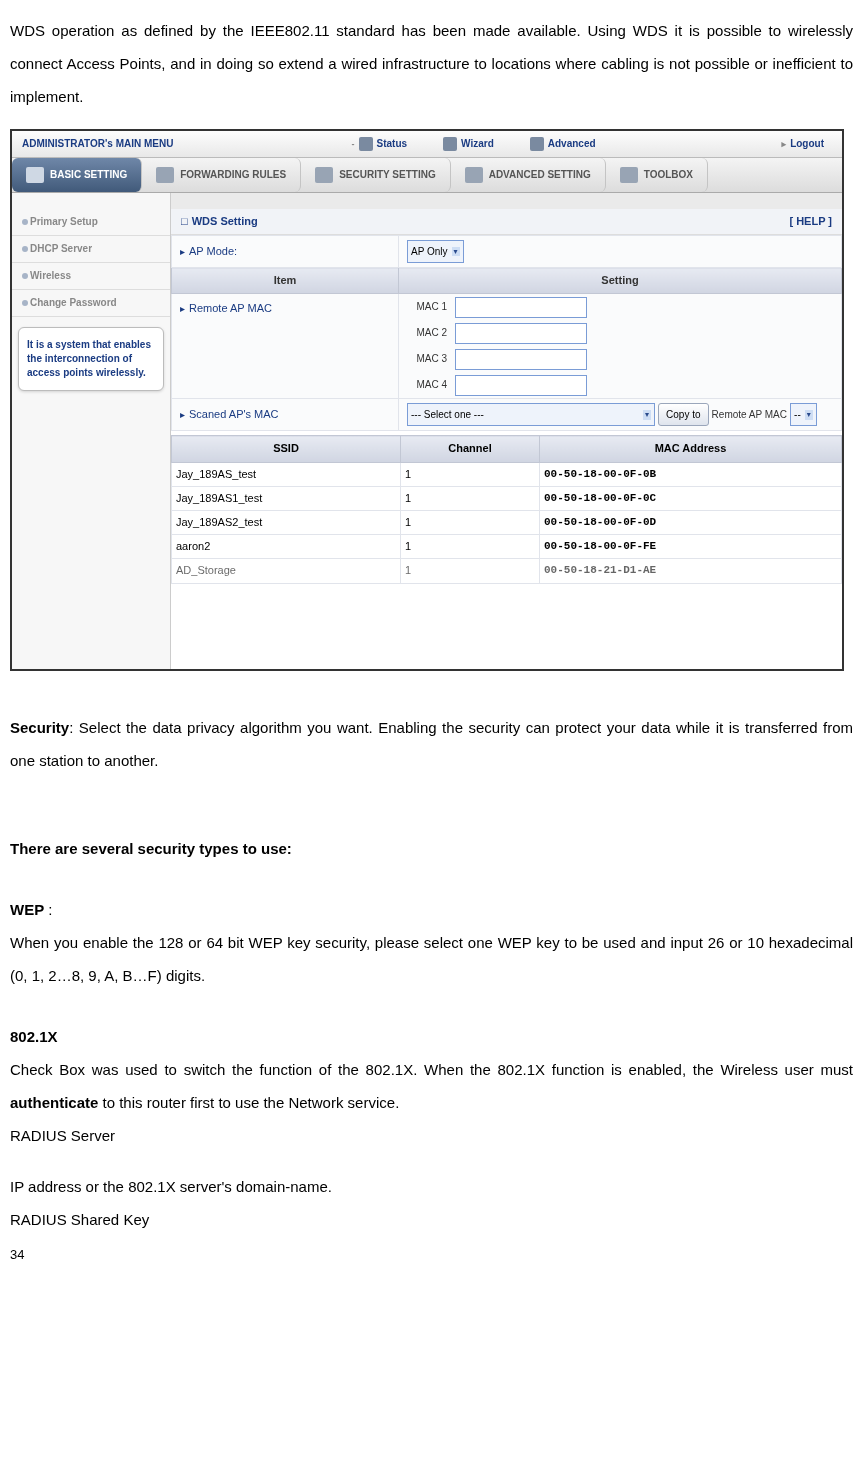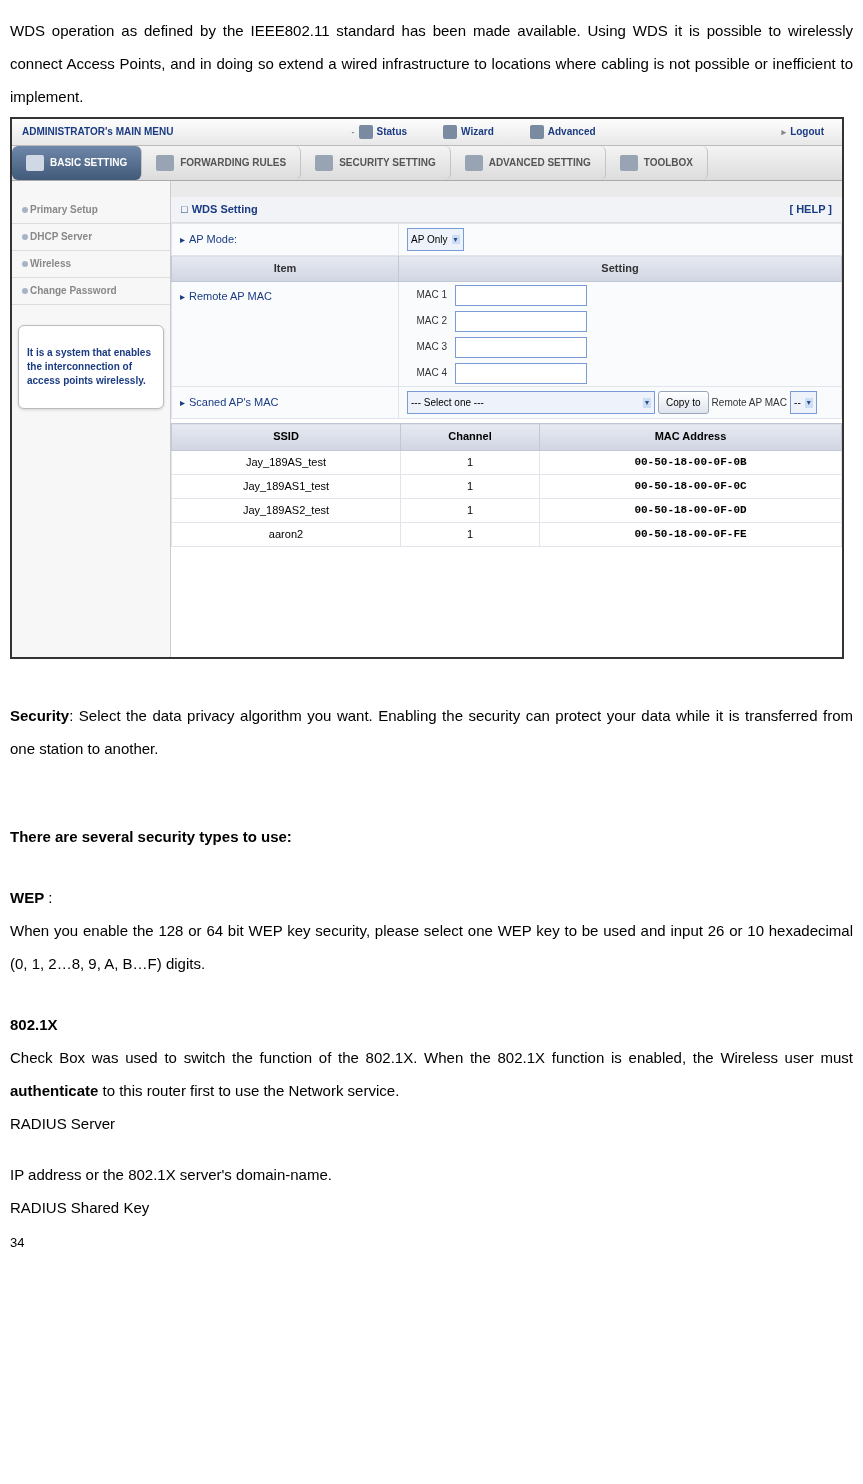--- a/index.html
+++ b/index.html
@@ -7,21 +7,21 @@
     font-size: 15px;
     line-height: 2.2;
     color: #000;
     margin: 0;
     padding: 14px 10px 20px 10px;
     width: 863px;
     box-sizing: border-box;
   }
   .intro-text {
     text-align: justify;
-    margin-bottom: 4px;
+    margin-bottom: 16px;
   }
   .screenshot {
     border: 2px solid #333;
     width: 830px;
     height: 538px;
     display: flex;
     flex-direction: column;
     font-size: 11px;
     line-height: 1.2;
     background: #f0f0f0;
@@ -67,40 +67,40 @@
     background: linear-gradient(#6f87a8, #415a7a);
     color: #fff;
   }
   .navbar .nicon { width:18px; height:16px; background:#98a4b4; border-radius:2px; display:inline-block; }
   .navbar .nbtn.active .nicon { background:#cfd8e4; }
   
   .bodywrap { display:flex; flex:1; background:#eaeaea; overflow:hidden; }
   .sidebar { width:158px; background:#f7f7f7; border-right:1px solid #ccc; display:flex; flex-direction:column; }
   .sidebar .sitem { padding:7px 10px; border-bottom:1px solid #ddd; color:#888; font-weight:bold; font-size:10px; display:flex; align-items:center; gap:2px;}
   .sidebar .dot { width:6px;height:6px;background:#a7b4c7;border-radius:50%; display:inline-block;}
-  .sidebar .tipbox { margin:20px 6px; padding:20px 8px; background:#fff; border:1px solid #bcbcbc; border-radius:6px; color:#1a3b82; font-weight:bold; font-size:10px; line-height:1.4; box-shadow:0 1px 3px rgba(0,0,0,0.15);}
+  .sidebar .tipbox { margin:10px 6px; padding:10px 8px; background:#fff; border:1px solid #bcbcbc; border-radius:6px; color:#1a3b82; font-weight:bold; font-size:10px; line-height:1.4; box-shadow:0 1px 3px rgba(0,0,0,0.15);}
   .mainpanel { flex:1; background:#fff; display:flex; flex-direction:column; overflow:hidden;}
   .panel-title { display:flex; align-items:center; padding:6px 10px; border-bottom:1px solid #ddd; font-weight:bold; color:#1a3b82; font-size:11px; background:#f1f3f7; }
   .panel-title .help { margin-left:auto; color:#1a3b82; }
   
   .settings-table { width:100%; border-collapse:collapse; font-size:11px; }
   .settings-table th { background:linear-gradient(#e7eaf2,#d0d5e2); color:#333; font-weight:bold; padding:6px 8px; border:1px solid #c2c7d4; }
   .settings-table td { background:#fafbfc; border:1px solid #e1e4eb; padding:4px 8px; vertical-align:middle; }
   .row-label { color:#1a3b82; width:200px;}
   .arrow { color:#1a3b82; margin-right:4px; font-size:10px;}
   .inp { border:1px solid #7a9cd6; height:19px; width:130px; background:#fff; display:inline-block; vertical-align:middle;}
   .sel { border:1px solid #7a9cd6; height:21px; background:#eef3fb; font-size:10px; padding:0 3px; display:inline-flex; align-items:center; gap:4px;}
   .sel .dd { background:#cdddf4; padding:0 2px; font-size:8px; color:#2a4b8d;}
   .btn-copy { display:inline-flex; align-items:center; border:1px solid #9aa6bb; background:linear-gradient(#fff,#dfe4ed); padding:1px 7px; font-size:10px; border-radius:3px; height:19px;}
   .mac-row { display:flex; align-items:center; gap:8px; height:26px;}
   .mac-label { width:48px; text-align:right; color:#333; font-size:10px;}
   
   .list-table { width:100%; border-collapse:collapse; font-size:11px; margin-top:4px;}
   .list-table th { background:linear-gradient(#e7eaf2,#d0d5e2); padding:6px 4px; border:1px solid #c2c7d4; font-weight:bold;}
-  .list-table td { padding:5px 19px; border:1px solid #e1e4eb; text-align:center; background:#fff;}
+  .list-table td { padding:5px 4px; border:1px solid #e1e4eb; background:#fff;}
   .list-table td.mono { font-family:"Courier New", monospace; font-weight:bold; }
   
   .para { text-align:justify; }
   .section-gap { height:55px; }
   .small-gap { height:28px; }
   .page-num { text-align:left; font-size:13px; margin-top:12px; font-family:Liberation Sans, sans-serif; line-height:1;}
   .head { font-weight:bold; }
 </style>
 </head>
 <body>
@@ -258,20 +258,25 @@
         <tr>
               <td>Jay_189AS2_test</td>
               <td>1</td>
               <td class="mono">00-50-18-00-0F-0D</td>
             </tr>
         <tr>
               <td>aaron2</td>
               <td>1</td>
               <td class="mono">00-50-18-00-0F-FE</td>
             </tr>
+        <tr style="opacity:.6;">
+              <td>AD_Storage</td>
+              <td>1</td>
+              <td class="mono">00-50-18-21-D1-AE</td>
+            </tr>
       </tbody>
         </table>
     </div>
   </div>
 </div>
 
 <div class="para">
   <span class="head">Security</span><span>: Select the data privacy algorithm you want. Enabling the security can protect your data while it is transferred from one station to another.</span>
 </div>
 

